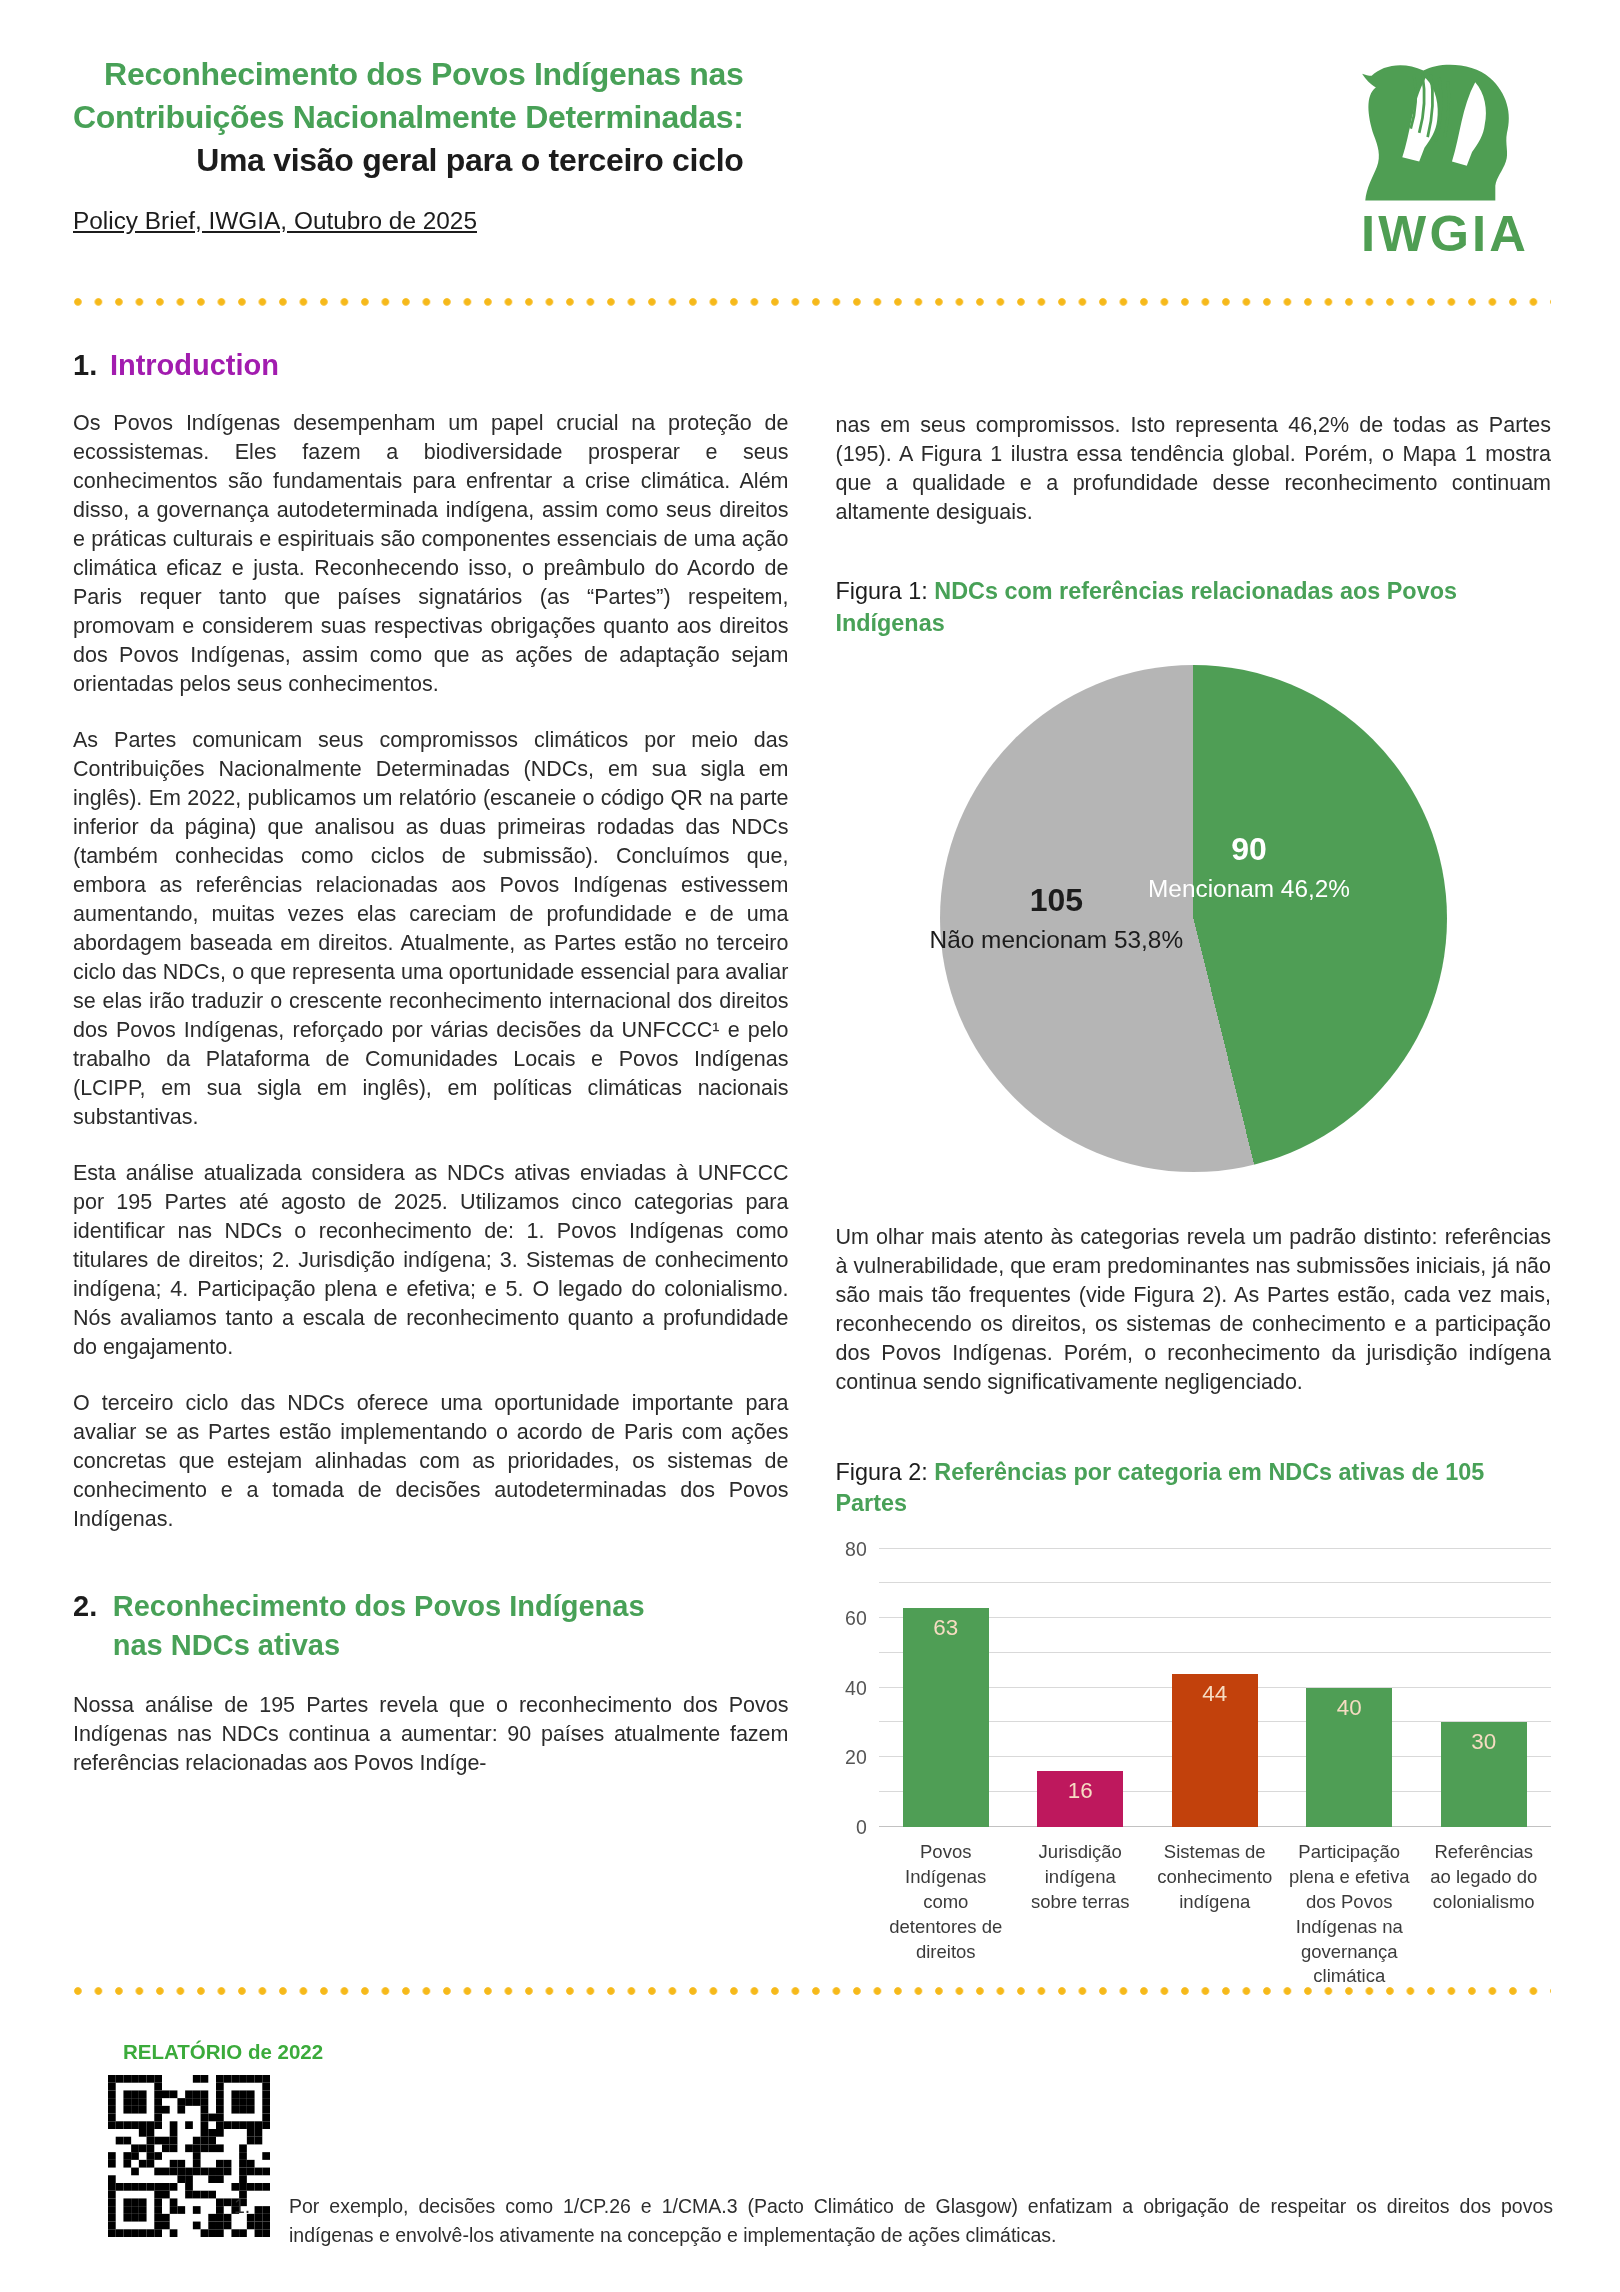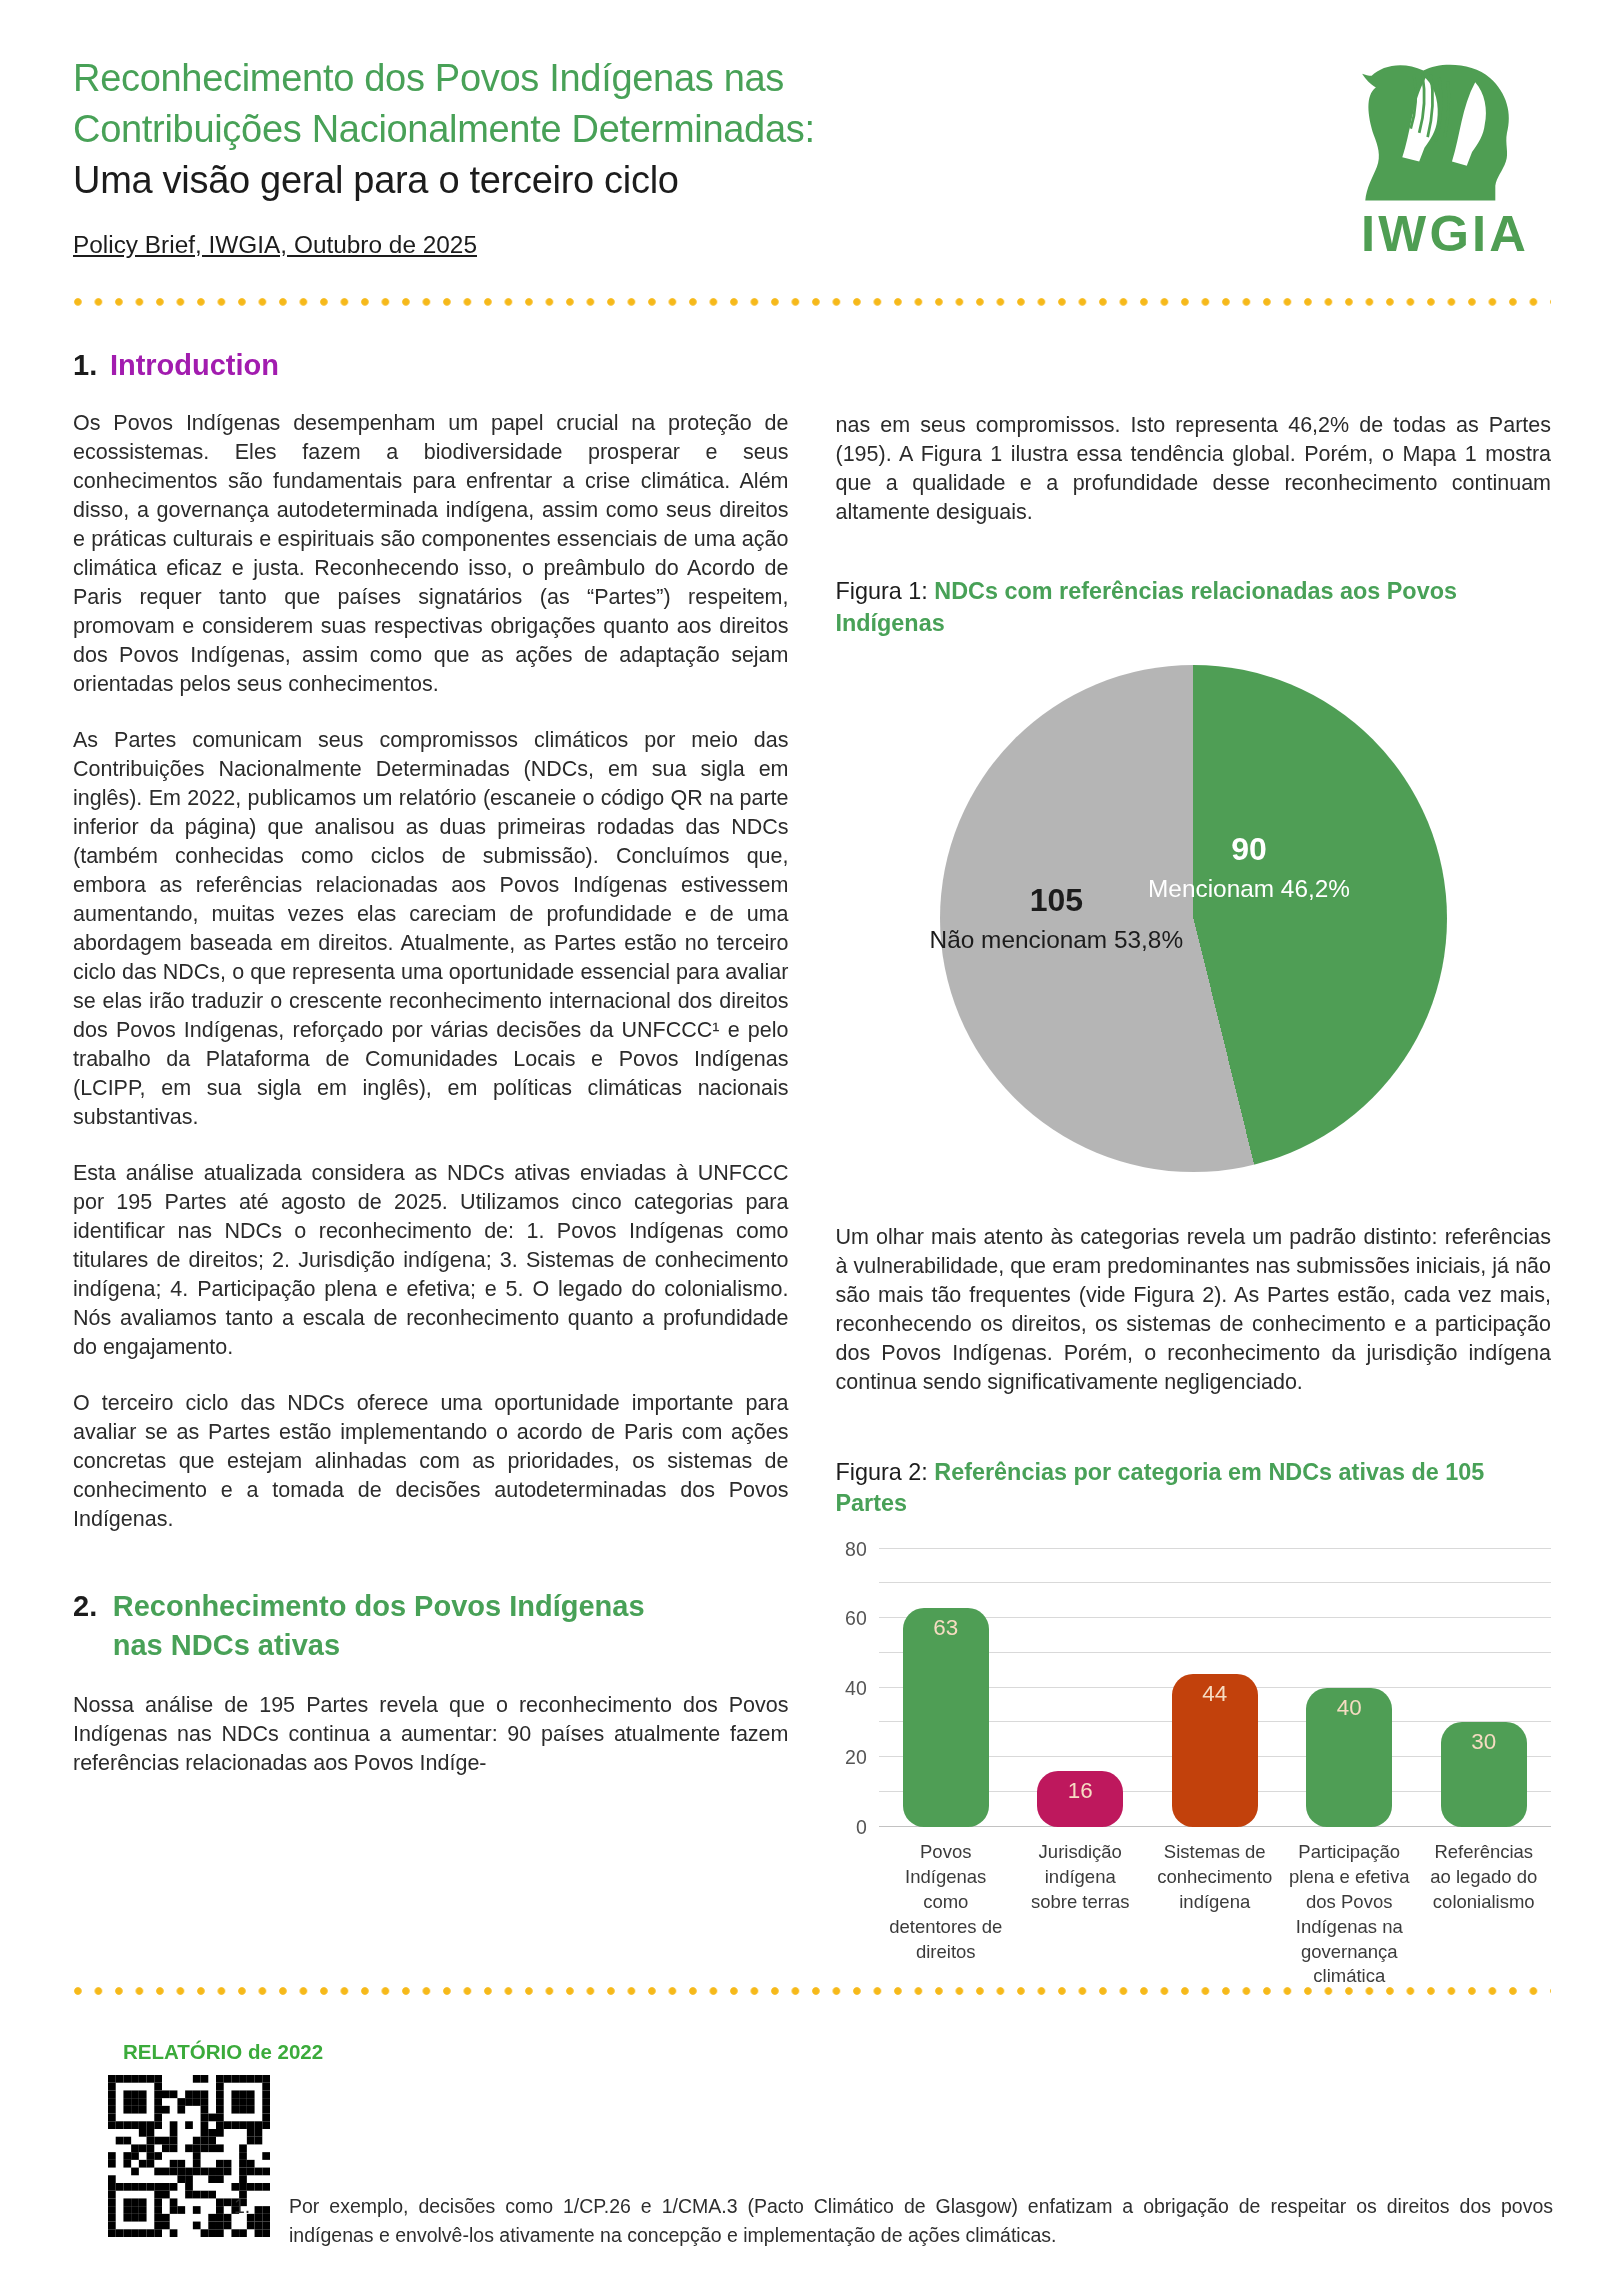--- a/index.html
+++ b/index.html
@@ -3,21 +3,21 @@
 <meta charset="utf-8">
 <style>
   html,body{margin:0;padding:0;background:#ffffff;}
   .page{position:relative;width:1621px;height:2293px;background:#fff;overflow:hidden;
         font-family:"Liberation Sans",sans-serif;color:#262626;}
   .inner{padding:53px 70px 0 73px;}
 
   
   .header{display:flex;justify-content:space-between;align-items:flex-start;}
   .titleblock{max-width:1248px;}
-  .title-line{font-size:38px;font-weight:400;line-height:1.34;letter-spacing:-0.3px;}
+  .title-line{font-size:32px;font-weight:700;line-height:1.34;letter-spacing:-0.3px;text-align:right;}
   .title-green{color:#48A157;}
   .title-black{color:#1c1c1c;}
   .subtitle{margin-top:25px;font-size:24.4px;color:#1c1c1c;text-decoration:underline;}
   .logo{width:222px;flex:none;margin-top:7.8px;margin-right:5.9px;}
 
   
   .dots{height:9.8px;background-image:radial-gradient(circle at 4.9px 4.9px,#F6B91A 3.3px,transparent 4.2px);
         background-size:20.5px 9.8px;background-repeat:repeat-x;}
   .dots-top{margin-top:33px;}
 
@@ -55,21 +55,21 @@
   
   .chart{margin-top:29px;}
   .chart-grid{display:flex;}
   .yaxis{width:43px;position:relative;flex:none;}
   .ytick{position:absolute;right:11.7px;transform:translateY(50%);font-size:19.5px;color:#555;}
   .plot{position:relative;flex:1;height:278px;}
   .gridline{position:absolute;left:0;right:0;height:1px;background:#d9d9d9;}
   .gridline.base{background:#c2c2c2;}
   .series{position:absolute;left:0;right:0;top:0;bottom:0;display:flex;align-items:flex-end;z-index:2;}
   .bcol{flex:1;display:flex;justify-content:center;align-items:flex-end;height:100%;}
-  .bar{width:86px;background:#4F9E55;display:flex;justify-content:center;align-items:flex-start;border-radius:21px;}
+  .bar{width:86px;background:#4F9E55;display:flex;justify-content:center;align-items:flex-start;}
   .bv{color:#F6DCC2;font-size:22.4px;margin-top:6.8px;}
   .cats{display:flex;margin-left:43px;margin-top:13.7px;}
   .cat{flex:1;text-align:center;font-size:18.5px;line-height:1.34;color:#3b3b3b;padding:0 6.8px;}
 
   
   .footer-sep{position:absolute;left:73px;right:70px;top:1986px;}
   .report-label{position:absolute;left:123px;top:2040px;font-size:20.5px;font-weight:700;color:#3BAB3B;}
   .qr{position:absolute;left:108px;top:2075px;width:162px;height:162px;}
   .footnote{position:absolute;left:234px;top:2192px;width:1319px;display:flex;
             font-size:19.5px;line-height:1.5;color:#2e2e2e;}

